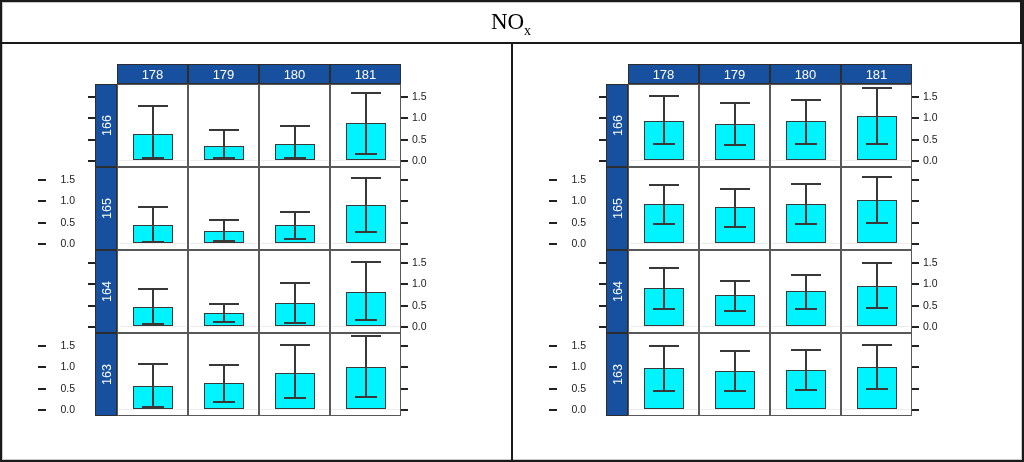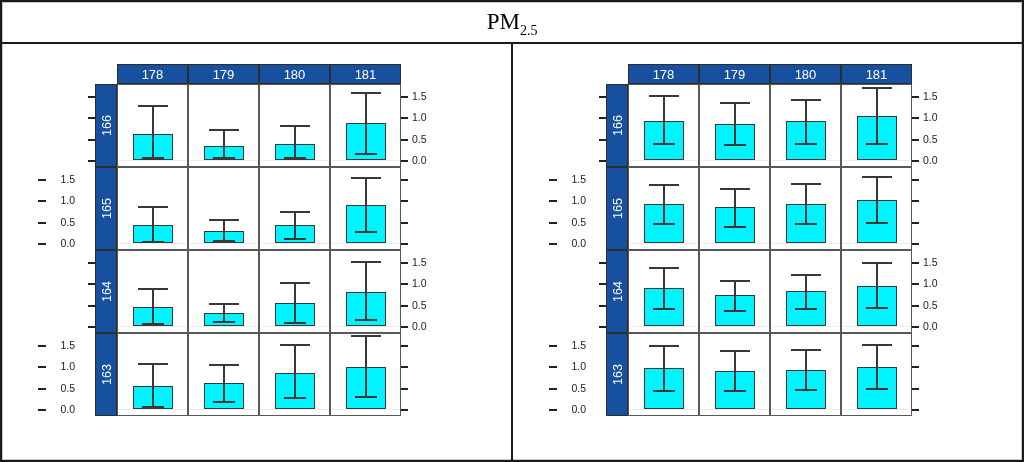--- a/index.html
+++ b/index.html
@@ -51,22 +51,22 @@
   .tick.out-left{left:3px;width:8px}
   .ylab{position:absolute;font-size:10.5px;line-height:11px;color:#222}
   .ylab.left{left:16px;width:24px;text-align:right}
   .ylab.right{left:11px}
 </style>
 </head>
 <body>
 
 <div class="frame">
   <div class="header-row">
-    <div class="header-cell">
-      <span><span>PM</span><sub>2.5</sub></span>
+    <div class="header-cell first">
+      <span><span>NO</span><sub>x</sub></span>
     </div>
   </div>
   <div class="body-row">
     <div class="chart-cell first" id="chart-cell-0">
         <div class="lattice">
           <div class="spacer" style="grid-column: 1 / 3;"></div>
           <div class="col-strip" style="background: rgb(23, 80, 158);">
             <span>178</span>
           </div>
           <div class="col-strip" style="background: rgb(23, 80, 158);">

